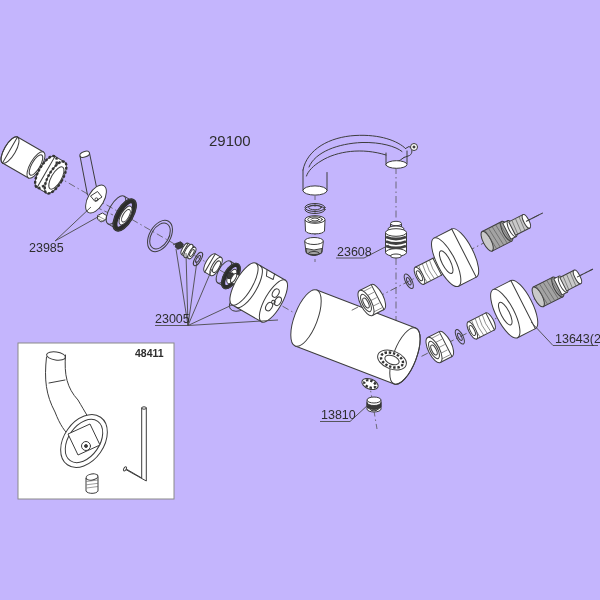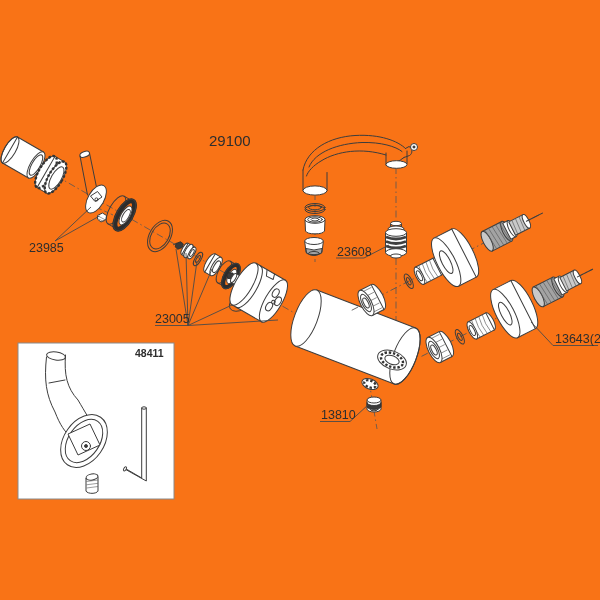--- a/index.html
+++ b/index.html
@@ -1,16 +1,16 @@
 <!DOCTYPE html>
 <html><head>
 <meta charset="utf-8">
 <style>
   html,body { margin:0; padding:0; background:#ffffff; }
-  .page { width:600px; height:600px; background:#f97316; position:relative; overflow:hidden; }
+  .page { width:600px; height:600px; background:#c4b5fd; position:relative; overflow:hidden; }
   svg { display:block; }
   
   .s   { stroke:#3d3d3d; stroke-width:1;   fill:none; stroke-linecap:round; stroke-linejoin:round; }
   .sw  { stroke:#3d3d3d; stroke-width:1;   fill:#ffffff; stroke-linejoin:round; }
   .sd  { stroke:#2b2b2b; stroke-width:.8;  fill:#3a3a3a; }
   .sg  { stroke:#3d3d3d; stroke-width:1;   fill:#a3a3a3; }
   .sg2 { stroke:#3d3d3d; stroke-width:1;   fill:#c9c9c9; }
   .thk { stroke:#2c2c2c; stroke-width:5;   fill:none; }
   .thk2{ stroke:#2c2c2c; stroke-width:4.2; fill:none; }
   .knl { stroke:#333333; stroke-width:2.4; fill:none; stroke-dasharray:2.4 1.8; }

